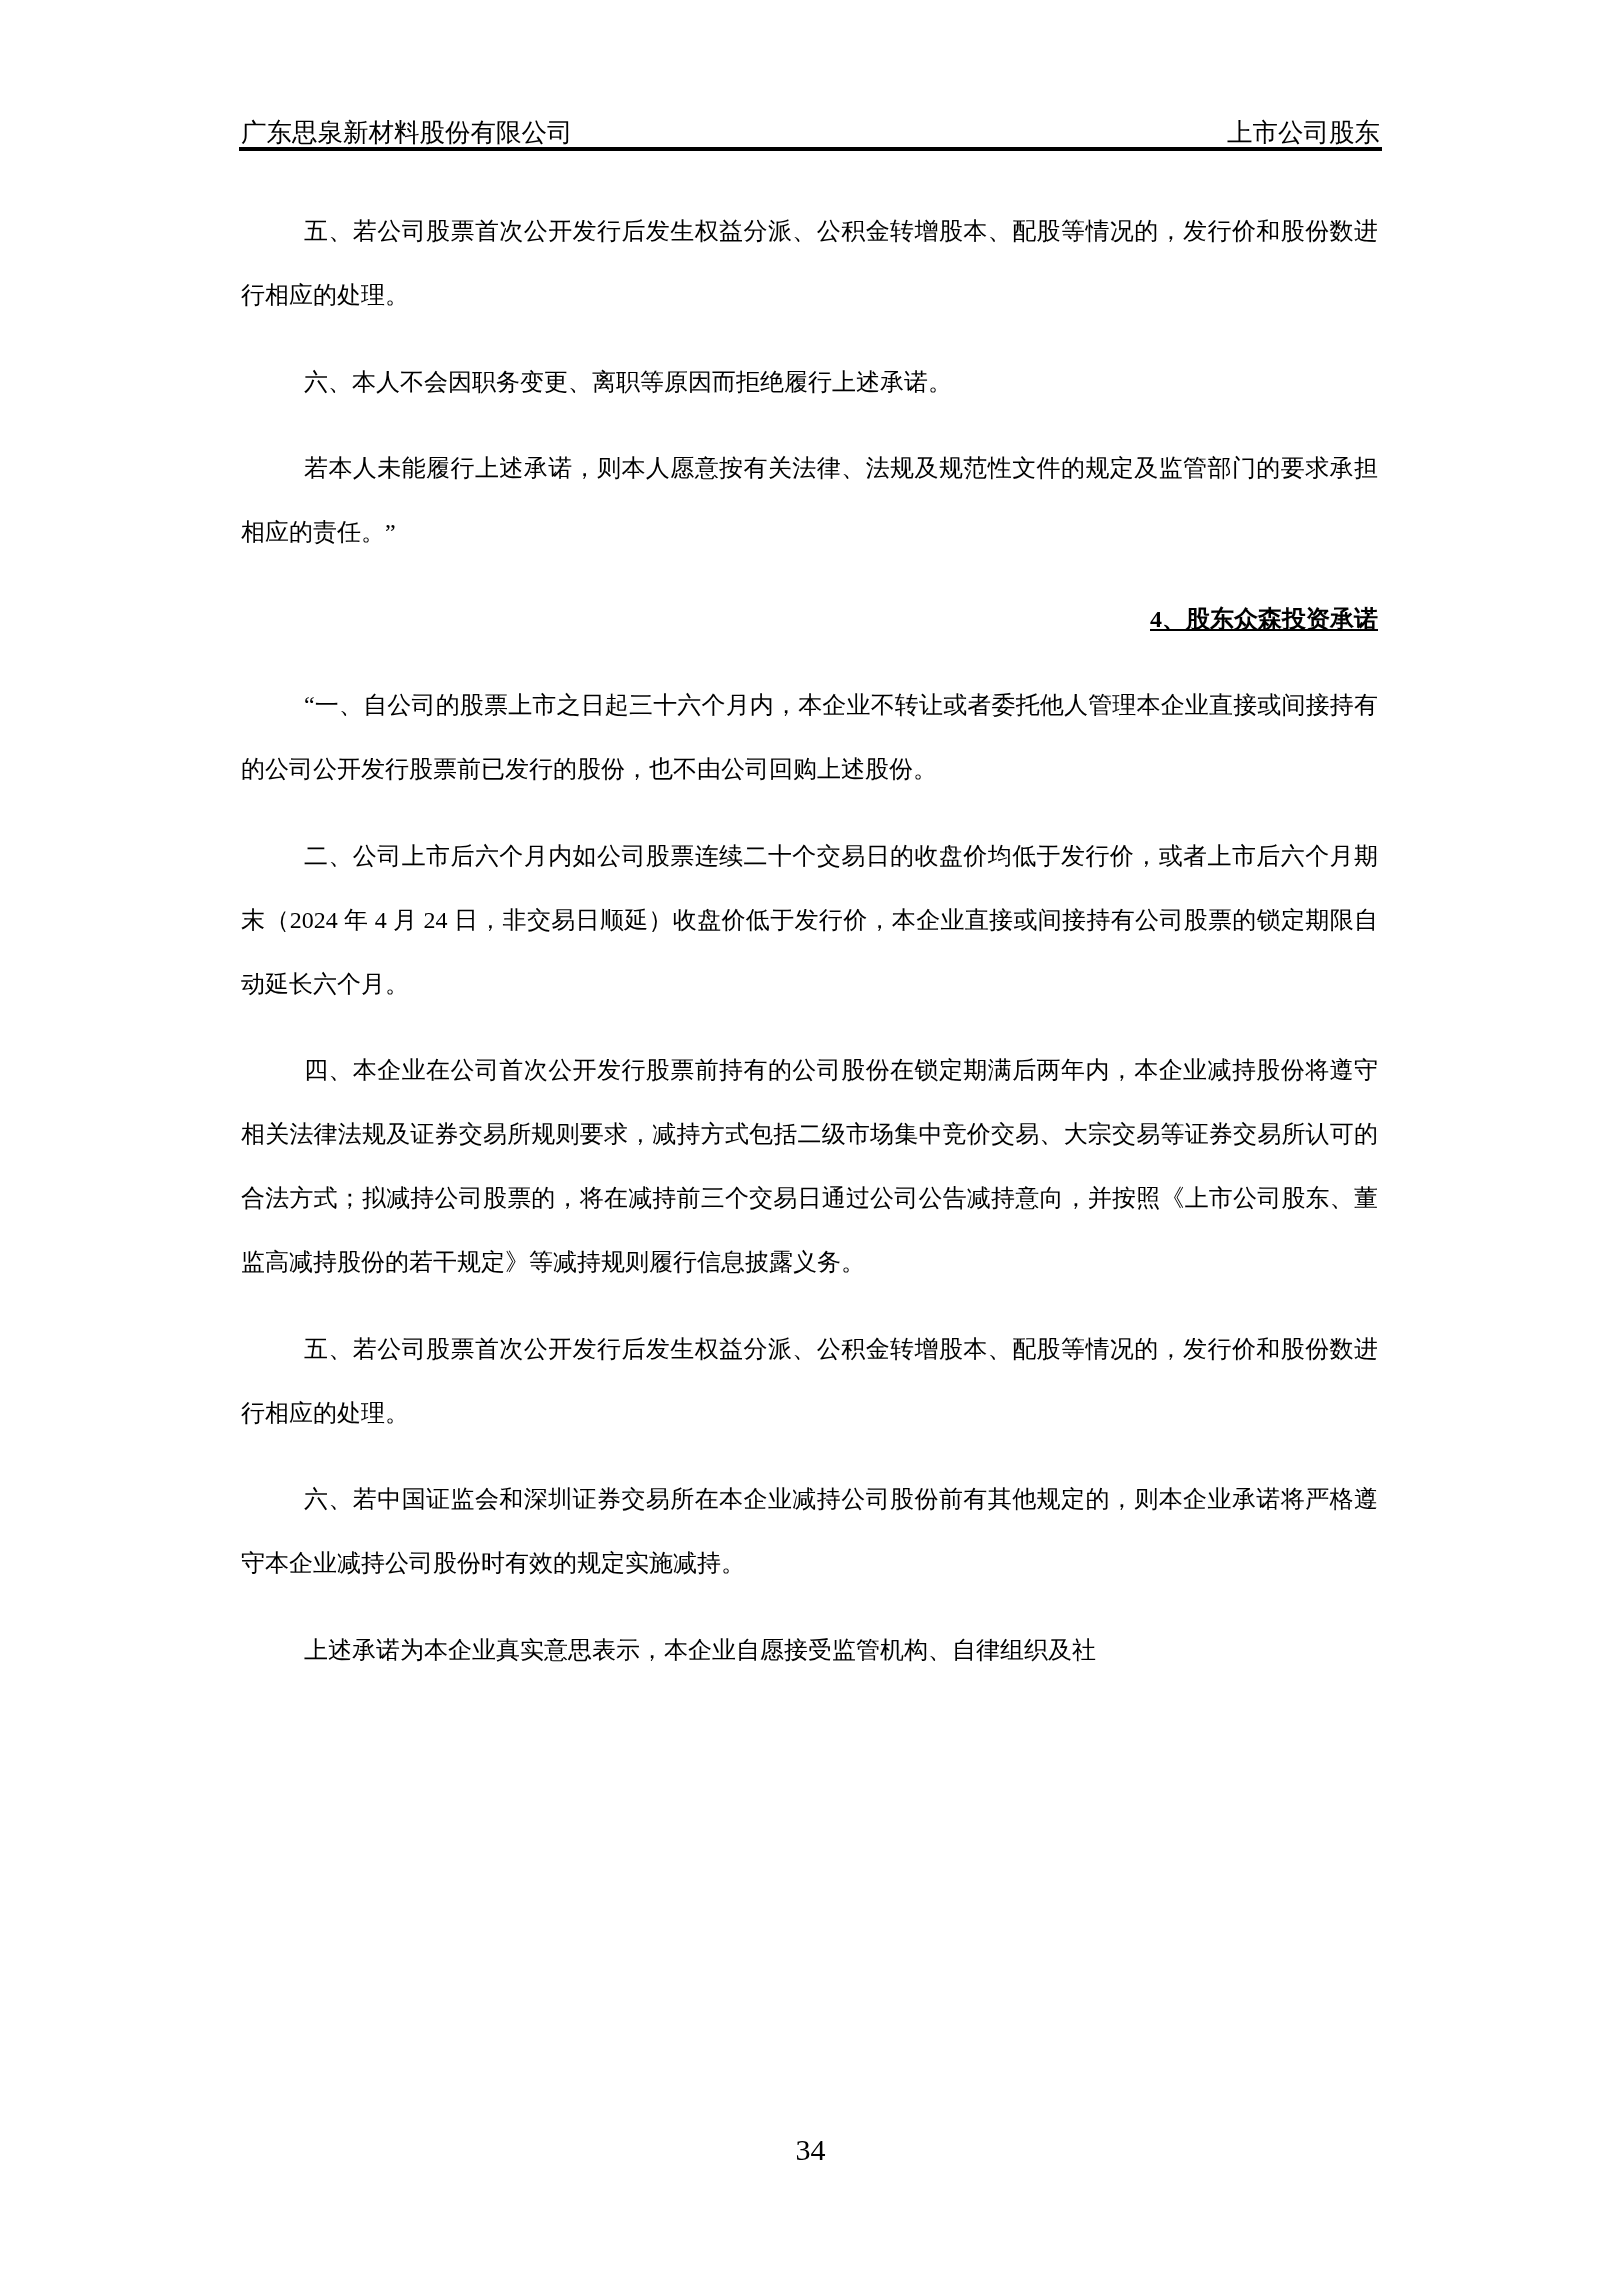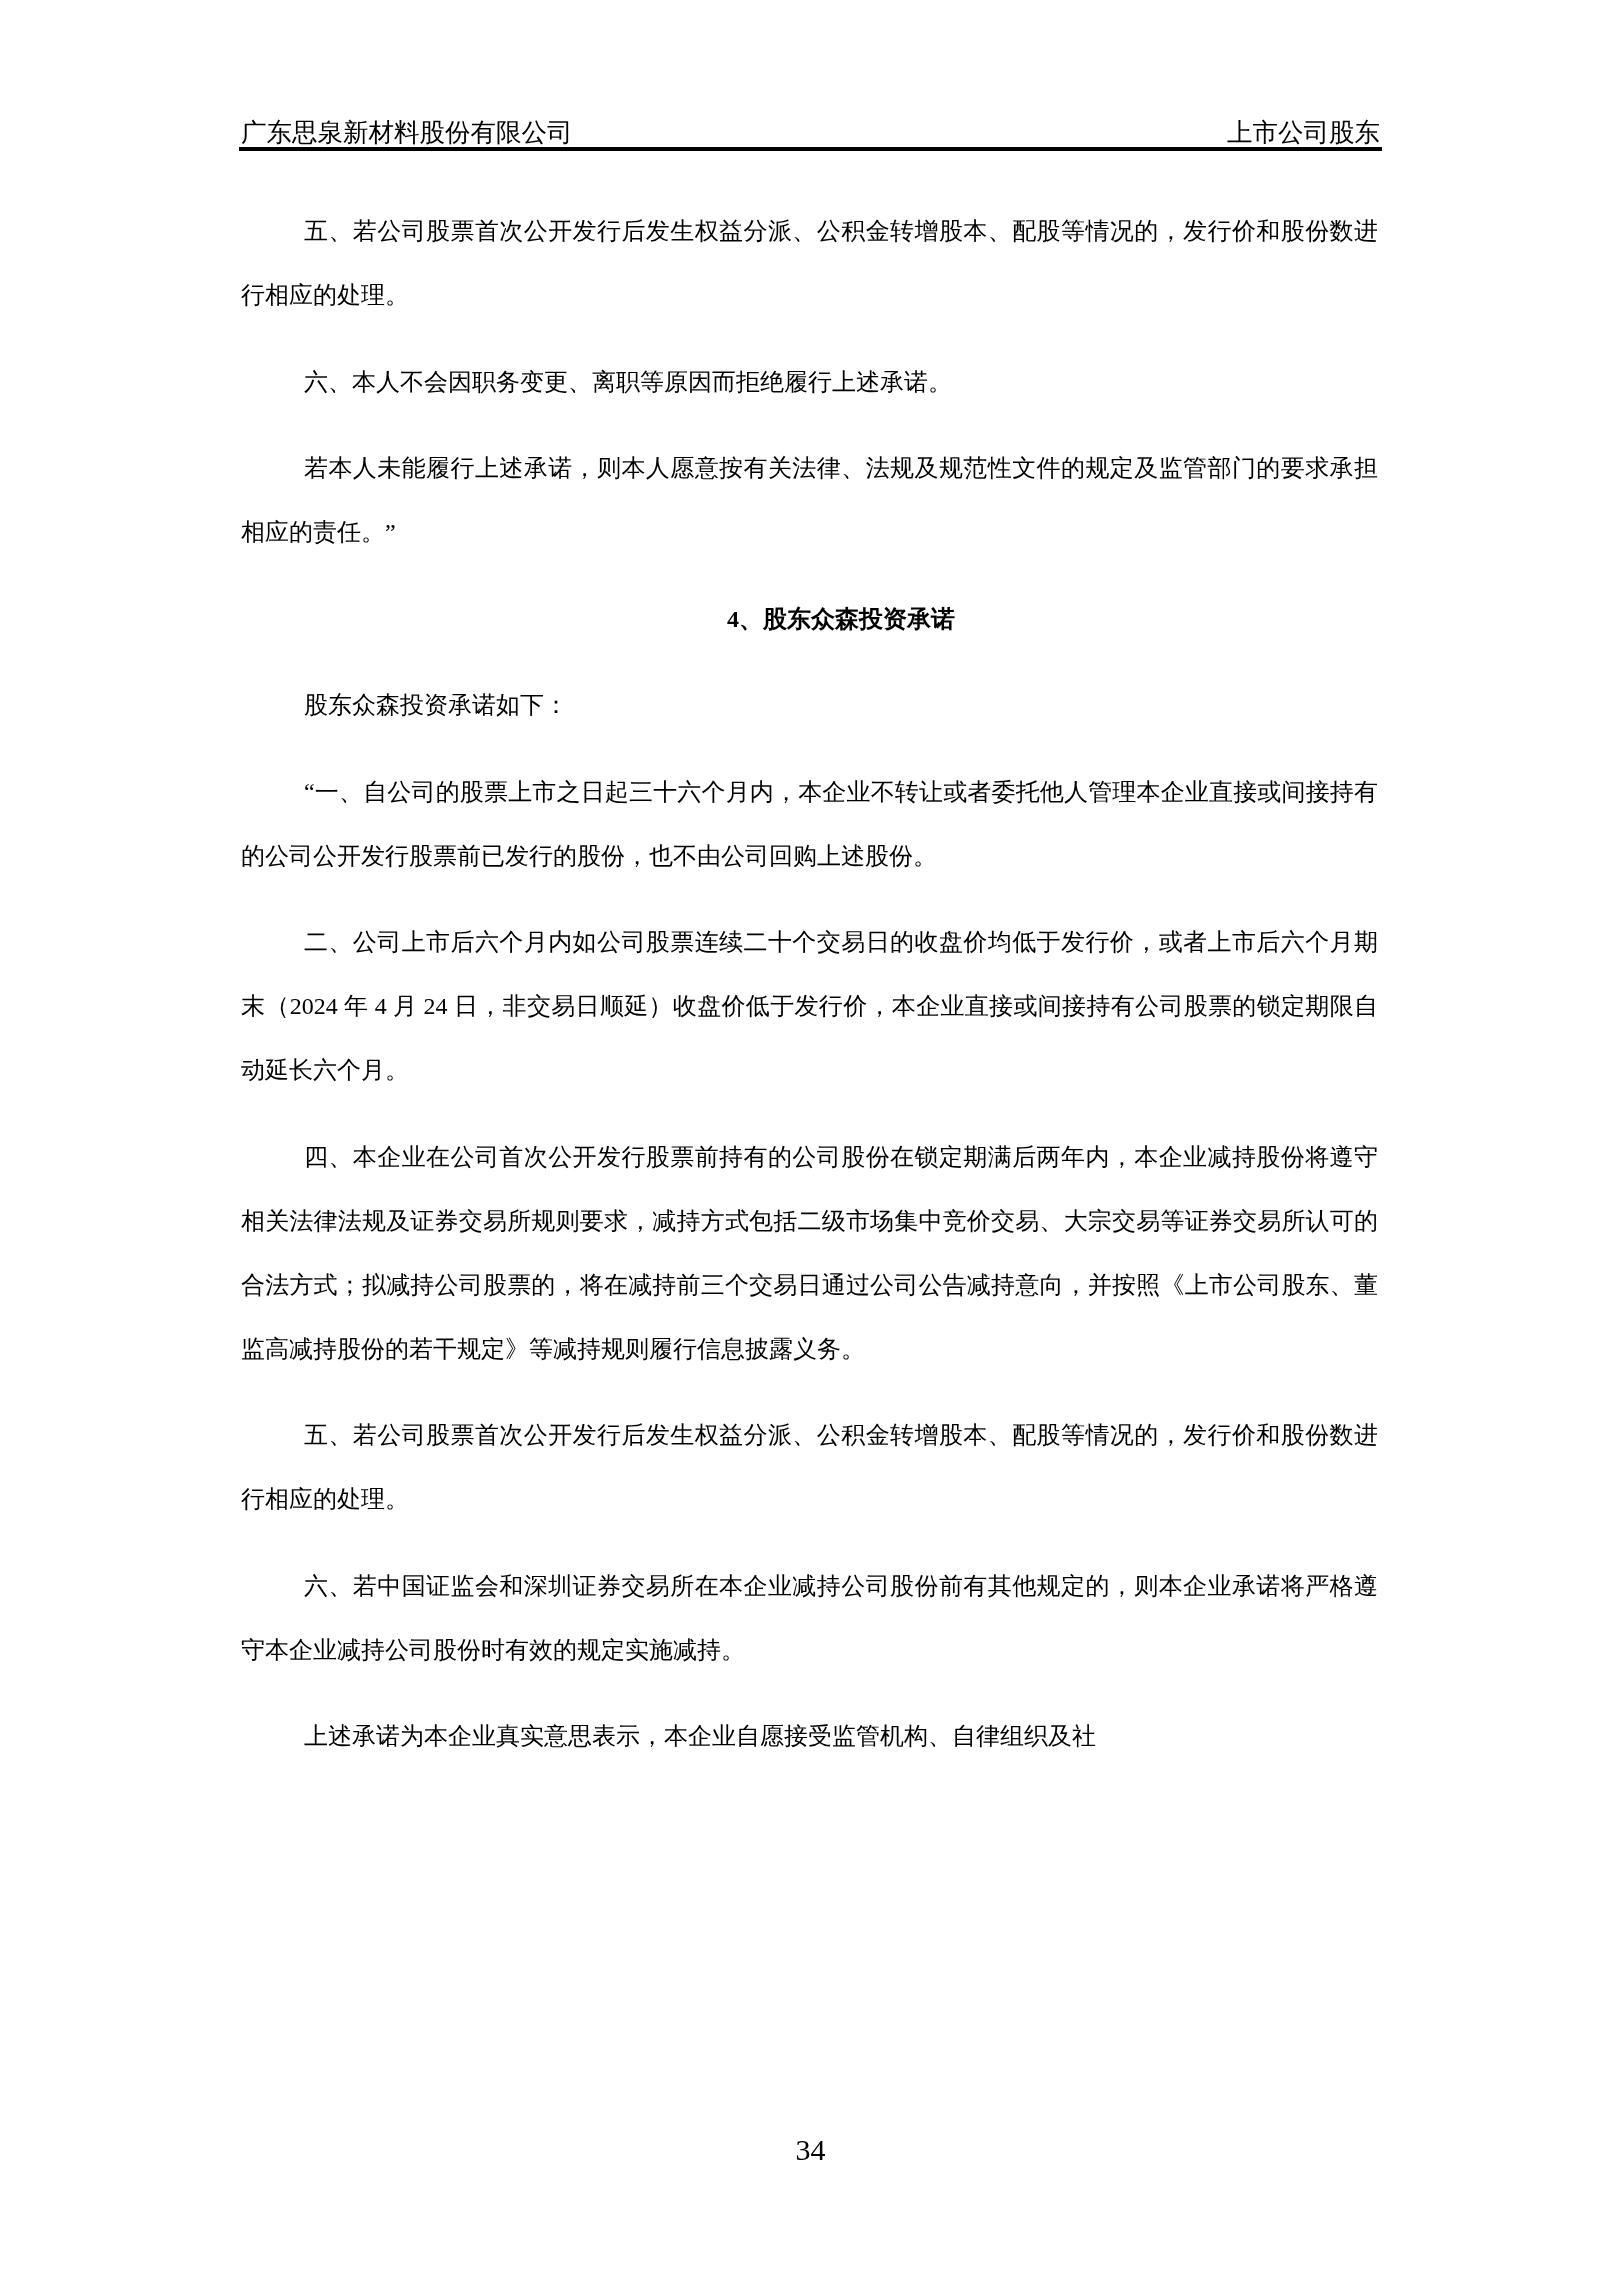--- a/index.html
+++ b/index.html
@@ -45,21 +45,22 @@
     margin: 0 0 22.5px 0;
     font-size: 24px;
     line-height: 64px;
     text-align: justify;
     text-justify: inter-ideograph;
     text-indent: 63px;
     word-break: break-all;
   }
   .content p.section-heading {
     font-weight: bold;
-    text-align: center;
+    text-align: right;
+    text-decoration: underline;
   }
   .page-footer {
     position: absolute;
     left: 0;
     top: 2132px;
     width: 100%;
     text-align: center;
     font-size: 30px;
     line-height: 35px;
   }
@@ -72,21 +73,20 @@
   <span>上市公司股东</span>
 </div>
 
 <div class="header-rule"></div>
 
 <div class="content">
   <p>五、若公司股票首次公开发行后发生权益分派、公积金转增股本、配股等情况的，发行价和股份数进行相应的处理。</p>
   <p>六、本人不会因职务变更、离职等原因而拒绝履行上述承诺。</p>
   <p>若本人未能履行上述承诺，则本人愿意按有关法律、法规及规范性文件的规定及监管部门的要求承担相应的责任。”</p>
   <p class="section-heading">4、股东众森投资承诺</p>
-  <p>股东众森投资承诺如下：</p>
   <p>“一、自公司的股票上市之日起三十六个月内，本企业不转让或者委托他人管理本企业直接或间接持有的公司公开发行股票前已发行的股份，也不由公司回购上述股份。</p>
   <p>二、公司上市后六个月内如公司股票连续二十个交易日的收盘价均低于发行价，或者上市后六个月期末（2024 年 4 月 24 日，非交易日顺延）收盘价低于发行价，本企业直接或间接持有公司股票的锁定期限自动延长六个月。</p>
   <p>四、本企业在公司首次公开发行股票前持有的公司股份在锁定期满后两年内，本企业减持股份将遵守相关法律法规及证券交易所规则要求，减持方式包括二级市场集中竞价交易、大宗交易等证券交易所认可的合法方式；拟减持公司股票的，将在减持前三个交易日通过公司公告减持意向，并按照《上市公司股东、董监高减持股份的若干规定》等减持规则履行信息披露义务。</p>
   <p>五、若公司股票首次公开发行后发生权益分派、公积金转增股本、配股等情况的，发行价和股份数进行相应的处理。</p>
   <p>六、若中国证监会和深圳证券交易所在本企业减持公司股份前有其他规定的，则本企业承诺将严格遵守本企业减持公司股份时有效的规定实施减持。</p>
   <p>上述承诺为本企业真实意思表示，本企业自愿接受监管机构、自律组织及社</p>
 </div>
 
 <div class="page-footer">
   <span>34</span>

